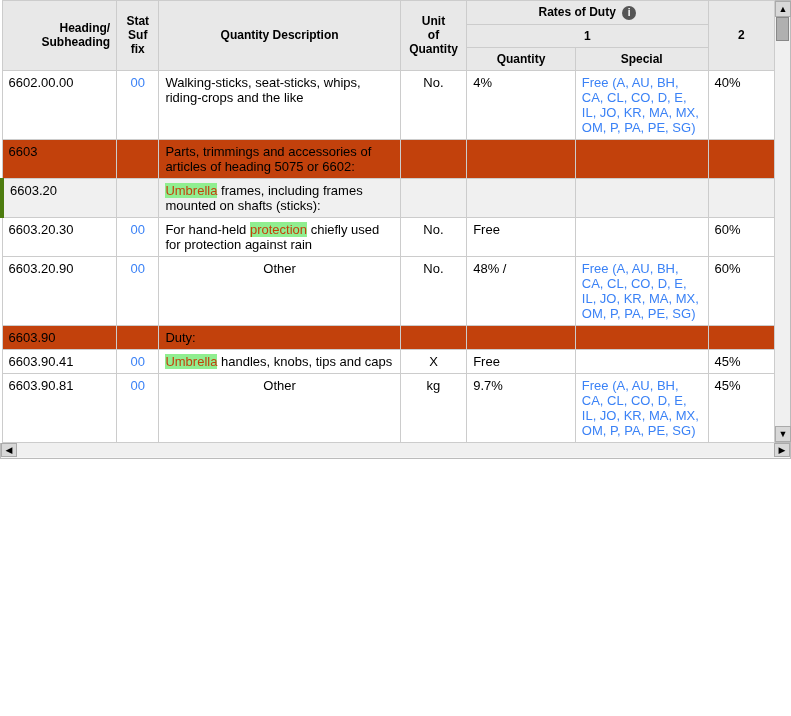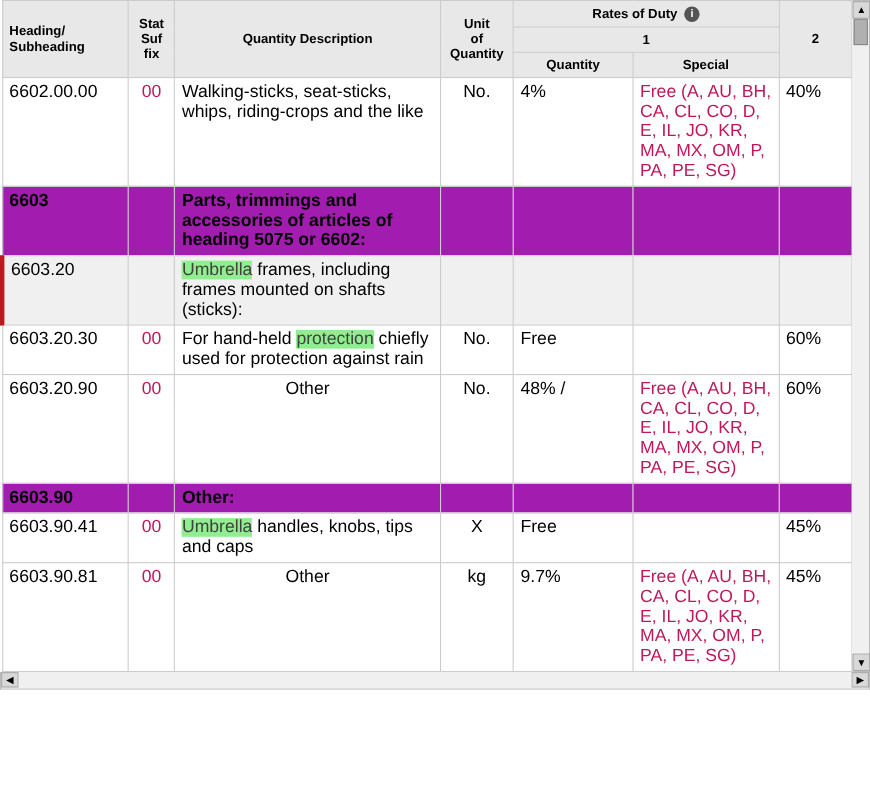--- a/index.html
+++ b/index.html
@@ -27,47 +27,46 @@
 
     thead th {
       background: #e8e8e8;
       text-align: center;
       font-weight: bold;
       font-size: 12px;
       vertical-align: middle;
     }
 
     .col-heading-header {
-      text-align: left;
+      text-align: right;
       vertical-align: middle;
       margin-left: 21px;
     }
 
     td {
-      font-size: 16px;
+      font-size: 13px;
       background: #fff;
     }
 
     tr.group-row td {
-      background: #a21caf;
-      font-weight: bold;
+      background: #c2410c;
     }
 
     tr.subgroup-row td {
       background: #f0f0f0;
     }
 
-    .blue-link { color: #be185d; }
+    .blue-link { color: #3b82f6; }
     .highlight-green {
       background-color: #90ee90;
-      color: #404040;
+      color: #c2410c;
     }
 
     .active-left-border {
-      border-left: 4px solid #b91c1c;
+      border-left: 4px solid #4d7c0f;
     }
 
     .text-center { text-align: center; }
 
     .info-icon {
       display: inline-block;
       width: 14px;
       height: 14px;
       background: #555;
       border-radius: 50%;
@@ -246,21 +245,21 @@
             <td class="text-center">Other</td>
             <td class="text-center">No.</td>
             <td>48% /</td>
             <td><span class="blue-link">Free (A, AU, BH, CA, CL, CO, D, E, IL, JO, KR, MA, MX, OM, P, PA, PE, SG)</span></td>
             <td>60%</td>
           </tr>
 
           <tr class="group-row">
             <td>6603.90</td>
             <td></td>
-            <td>Other:</td>
+            <td>Duty:</td>
             <td></td>
             <td></td>
             <td></td>
             <td></td>
           </tr>
 
           <tr>
             <td>6603.90.41</td>
             <td class="text-center"><span class="blue-link">00</span></td>
             <td><span class="highlight-green">Umbrella</span> handles, knobs, tips and caps</td>

